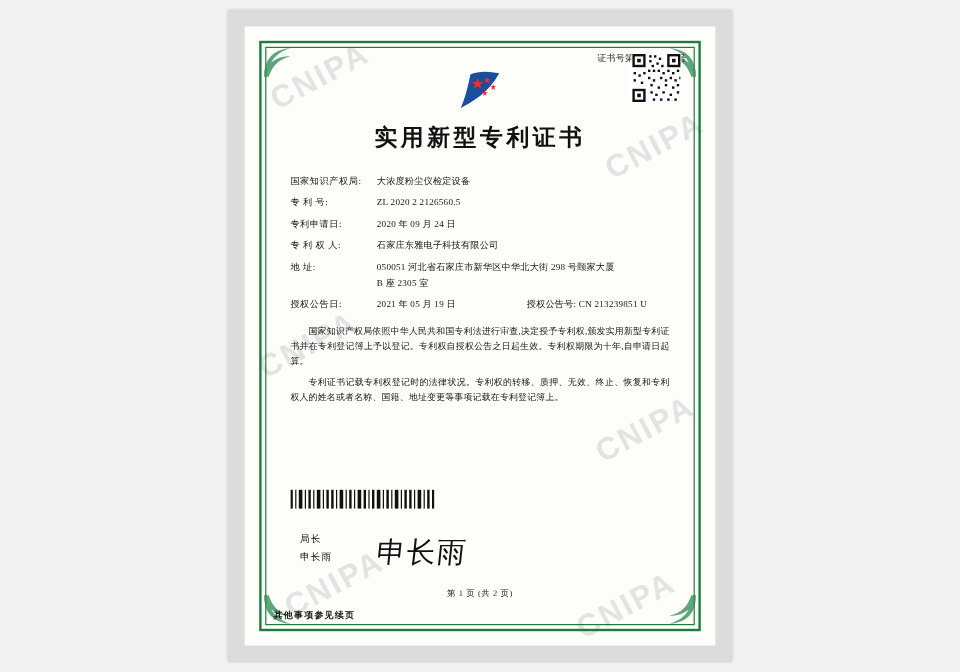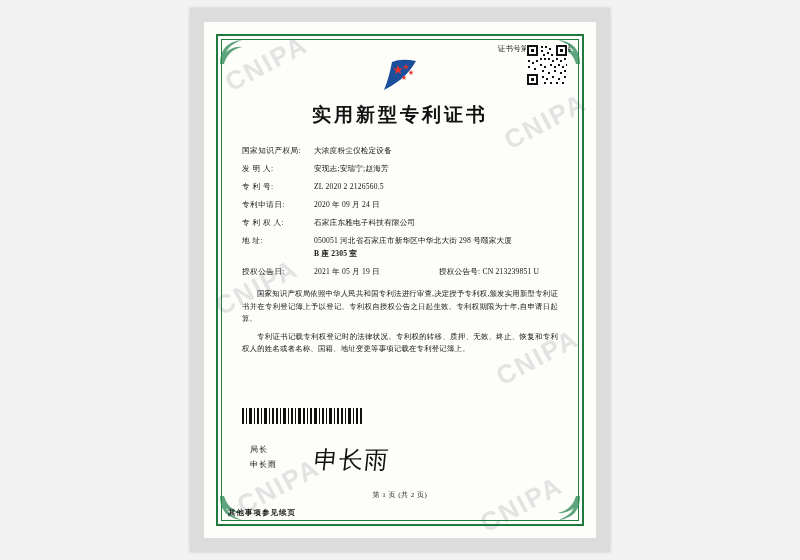--- a/index.html
+++ b/index.html
@@ -145,21 +145,20 @@
     width: 72px;
     flex: 0 0 72px;
     letter-spacing: 0.5px;
   }
   .row .val {
     flex: 1;
     letter-spacing: 0.2px;
   }
   .row .val .sub {
     display: block;
-    font-weight: bold;
   }
   .body-text {
     margin-top: 10px;
     padding-left: 14px;
     padding-right: 14px;
     font-size: 7.4px;
     line-height: 12.5px;
     color: #141414;
     text-align: justify;
     letter-spacing: 0.2px;
@@ -331,24 +330,20 @@
           </div>
 
           <div class="title">实用新型专利证书</div>
 
           <div class="fields">
             <div class="row">
               <div class="lab">国家知识产权局:</div>
               <div class="val">大浓度粉尘仪检定设备</div>
             </div>
             <div class="row">
-              <div class="lab">发 明 人:</div>
-              <div class="val">安现志;安瑞宁;赵海芳</div>
-            </div>
-            <div class="row">
               <div class="lab">专 利 号:</div>
               <div class="val">ZL 2020 2 2126560.5</div>
             </div>
             <div class="row">
               <div class="lab">专利申请日:</div>
               <div class="val">2020 年 09 月 24 日</div>
             </div>
             <div class="row">
               <div class="lab">专 利 权 人:</div>
               <div class="val">石家庄东雅电子科技有限公司</div>

